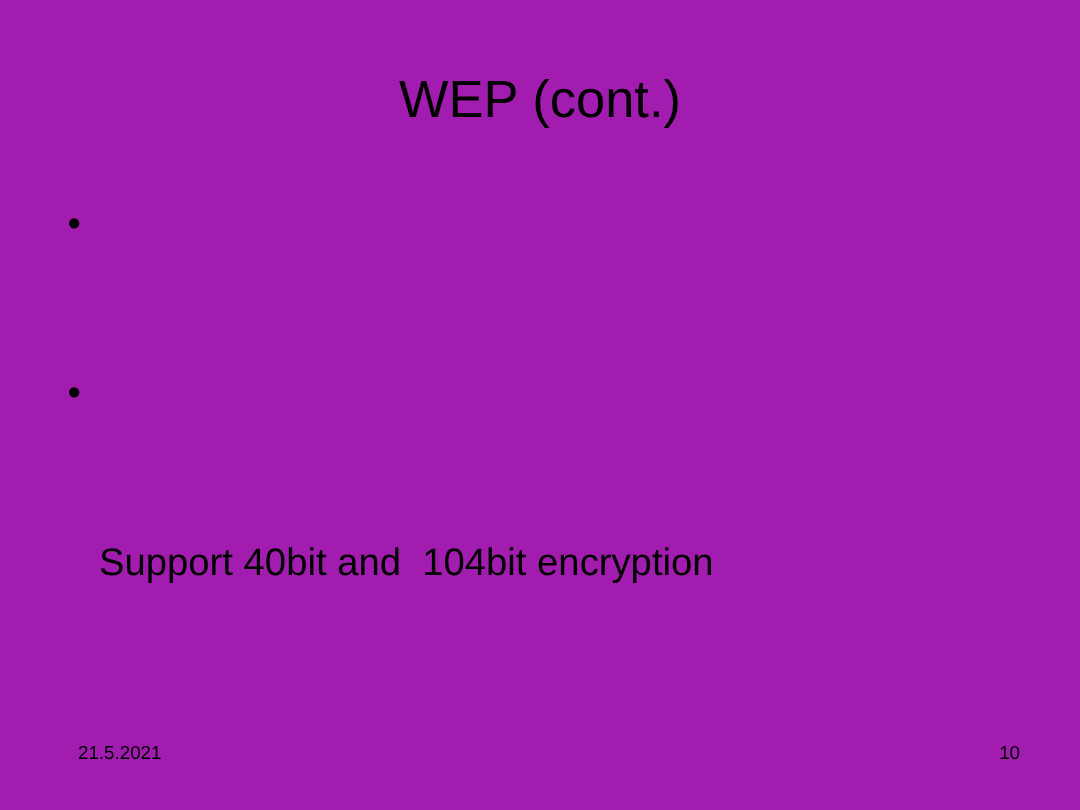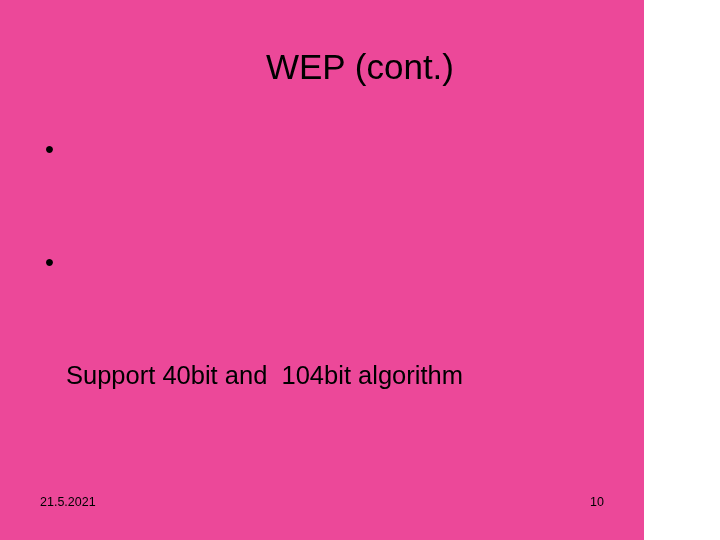--- a/index.html
+++ b/index.html
@@ -7,23 +7,23 @@
     margin: 0;
     padding: 0;
     background: #ffffff;
   }
   body {
     font-family: "Liberation Sans", sans-serif;
     color: #000000;
   }
   #slide {
     position: relative;
-    width: 644px;
+    width: 720px;
     height: 540px;
-    background: #ec4899;
+    background: #a21caf;
     overflow: hidden;
   }
   
   .slide-title {
     position: absolute;
     left: 40px;
     top: 46px;
     width: 640px;
     text-align: center;
     font-size: 35px;
@@ -60,21 +60,21 @@
     line-height: 37.6px;
     text-align: left;
     color: #000000;
   }
   .bullet-text {
     display: block;
   }
   
   .footer {
     position: absolute;
-    left: 40px;
+    left: 52px;
     right: 40px;
     top: 494px;
     height: 20px;
   }
   .footer-date {
     position: absolute;
     left: 0;
     top: 0;
     font-size: 12.5px;
     line-height: 16px;
@@ -100,21 +100,21 @@
   <div class="slide-title">WEP (cont.)</div>
 
   <ul class="body-list">
 
     <li class="bullet-item">
       <span class="bullet-marker">•</span>
     </li>
 
     <li class="bullet-item">
       <span class="bullet-marker">•</span>
-      <span class="bullet-text">Support 40bit and  104bit algorithm</span>
+      <span class="bullet-text">Support 40bit and  104bit encryption</span>
     </li>
 
   </ul>
 
   <div class="footer">
     <span class="footer-date">21.5.2021</span>
     <span class="footer-pagenum">10</span>
   </div>
 
 </div>

